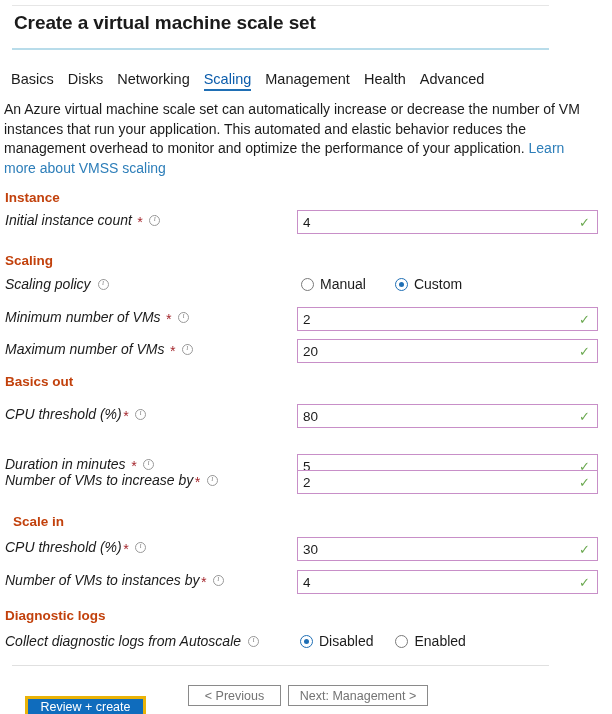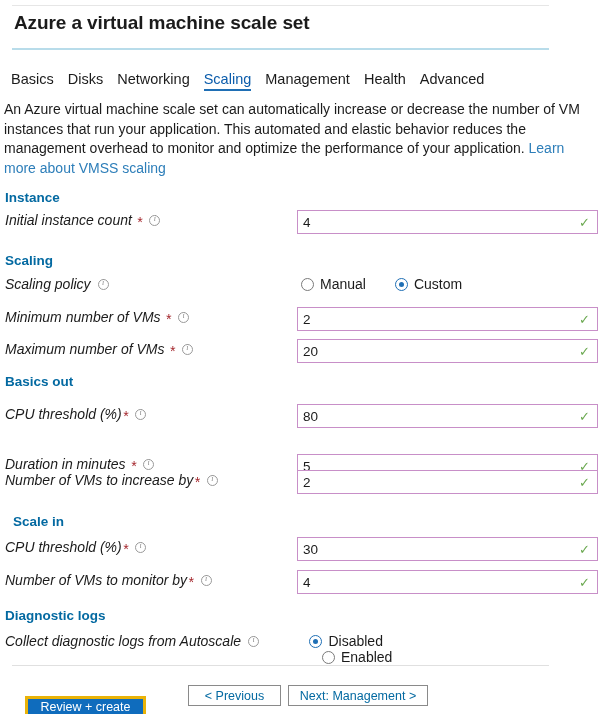--- a/index.html
+++ b/index.html
@@ -51,21 +51,21 @@
 
   
   .desc {
     position: absolute; left: 4px; top: 100px; width: 576px;
     font-size: 14px; line-height: 19.5px; color: #1b1b1b;
   }
   .desc a { color: #2d7eb9; text-decoration: none; cursor: pointer; }
 
   
   .sec {
-    position: absolute; font-size: 13.5px; font-weight: bold; color: #0369a1;
+    position: absolute; font-size: 13.5px; font-weight: bold; color: #c2410c;
     white-space: nowrap;
   }
 
   
   .row { position: absolute; left: 0; width: 612px; height: 24px; }
   .lbl {
     position: absolute; left: 5px; top: 2px;
     font-size: 14px; color: #1b1b1b; white-space: nowrap;
     display: flex; align-items: center; gap: 0; font-style: italic;
   }
@@ -130,33 +130,33 @@
     position: absolute; height: 21px; font-size: 12.5px;
     font-family: "Liberation Sans", sans-serif; cursor: pointer;
     display: flex; align-items: center; justify-content: center;
     white-space: nowrap;
   }
   .btn-primary {
     left: 25px; width: 121px; background: #0f6cbd; color: #ffffff;
     border: 3px solid #eab308; font-weight: normal; margin-top: 11px;
   }
   .btn-secondary {
-    background: #ffffff; color: #0369a1; border: 1px solid #8a8a8a;
+    background: #ffffff; color: #737373; border: 1px solid #8a8a8a;
   }
   .btn-prev { left: 188px; width: 93px; }
   .btn-next { left: 288px; width: 140px; }
 </style>
 </head>
 <body>
 
 <div class="page">
 
   <div class="top-rule"></div>
 
-  <div class="page-title">Azure a virtual machine scale set</div>
+  <div class="page-title">Create a virtual machine scale set</div>
   <div class="title-rule"></div>
 
   <div class="tabs">
     <button class="tab">Basics</button>
     <button class="tab">Disks</button>
     <button class="tab">Networking</button>
     <button class="tab active">Scaling</button>
     <button class="tab">Management</button>
     <button class="tab">Health</button>
     <button class="tab">Advanced</button>
@@ -268,38 +268,38 @@
       <span class="info"></span>
     </div>
     <div class="field">
       <span class="val">30</span>
       <span class="ok">✓</span>
     </div>
   </div>
 
   <div class="row" style="top:570px;">
     <div class="lbl">
-      <span class="txt">Number of VMs to monitor by</span>
+      <span class="txt">Number of VMs to instances by</span>
       <span class="req tight">*</span>
       <span class="info"></span>
     </div>
     <div class="field">
       <span class="val">4</span>
       <span class="ok">✓</span>
     </div>
   </div>
 
   <div class="sec" style="left:5px; top:608px;">Diagnostic logs</div>
 
   <div class="row" style="top:631px;">
     <div class="lbl">
       <span class="txt">Collect diagnostic logs from Autoscale</span>
       <span class="info"></span>
     </div>
-    <div class="radiogroup" style="left:300px; top:2px;flex-direction:column;">
+    <div class="radiogroup" style="left:300px; top:2px;">
       <div class="radio on">
         <span class="dot"></span>
         <span class="rlabel">Disabled</span>
       </div>
       <div class="radio" style="margin-left:22px;">
         <span class="dot"></span>
         <span class="rlabel">Enabled</span>
       </div>
     </div>
   </div>

